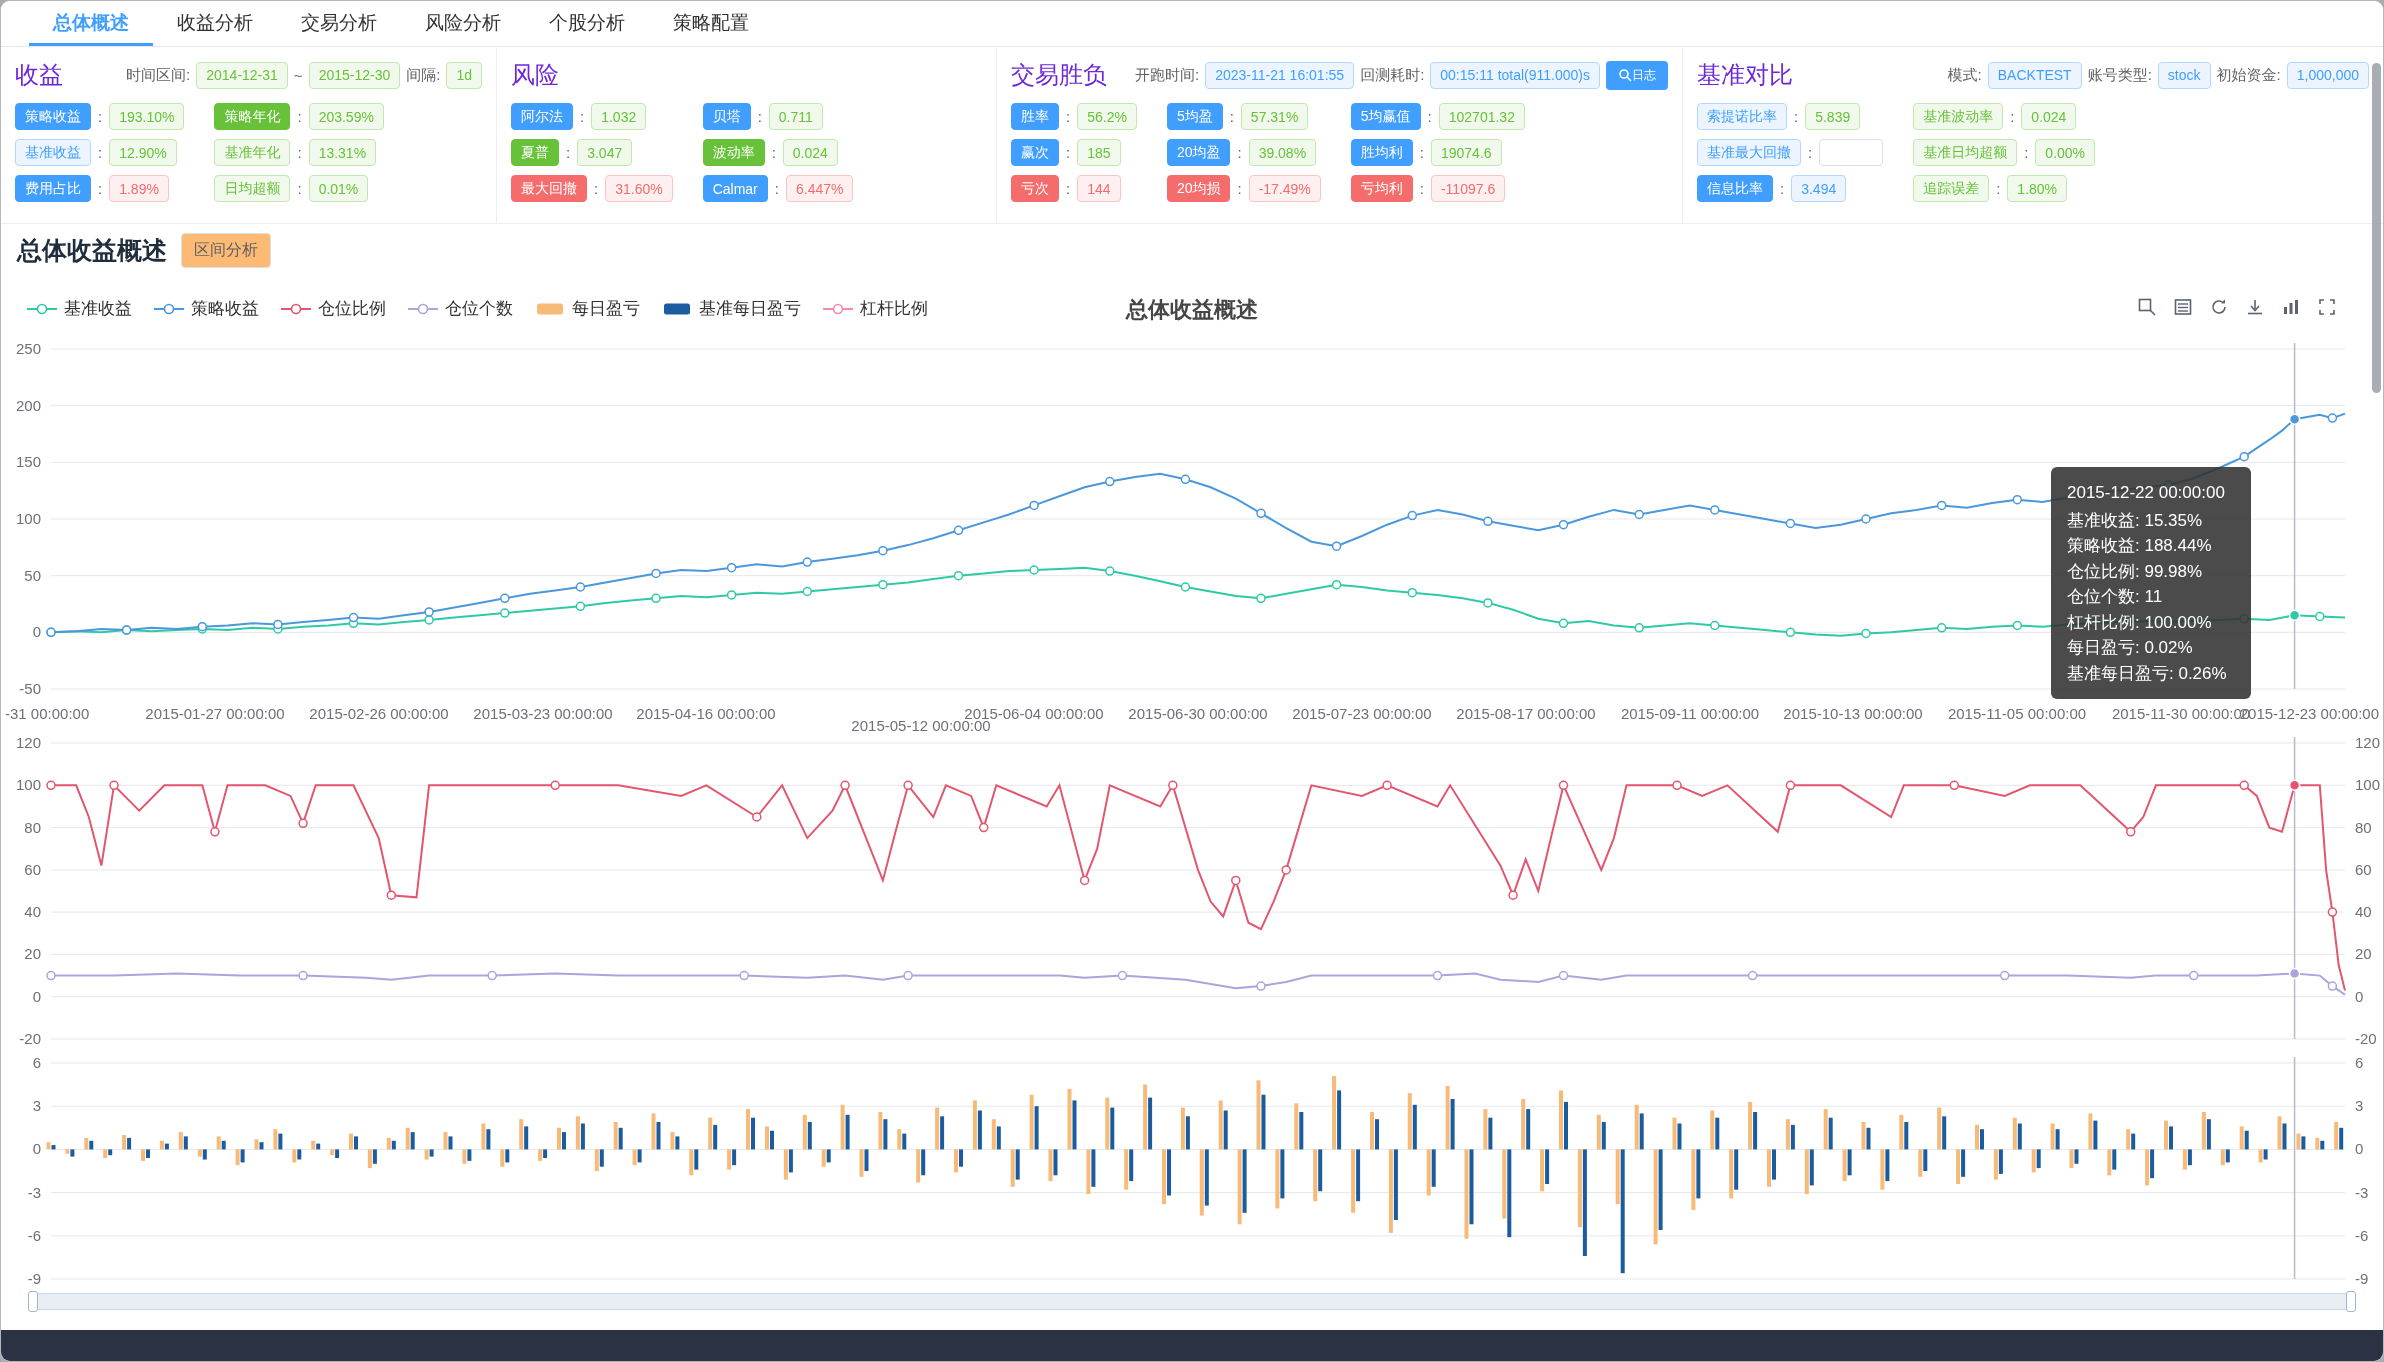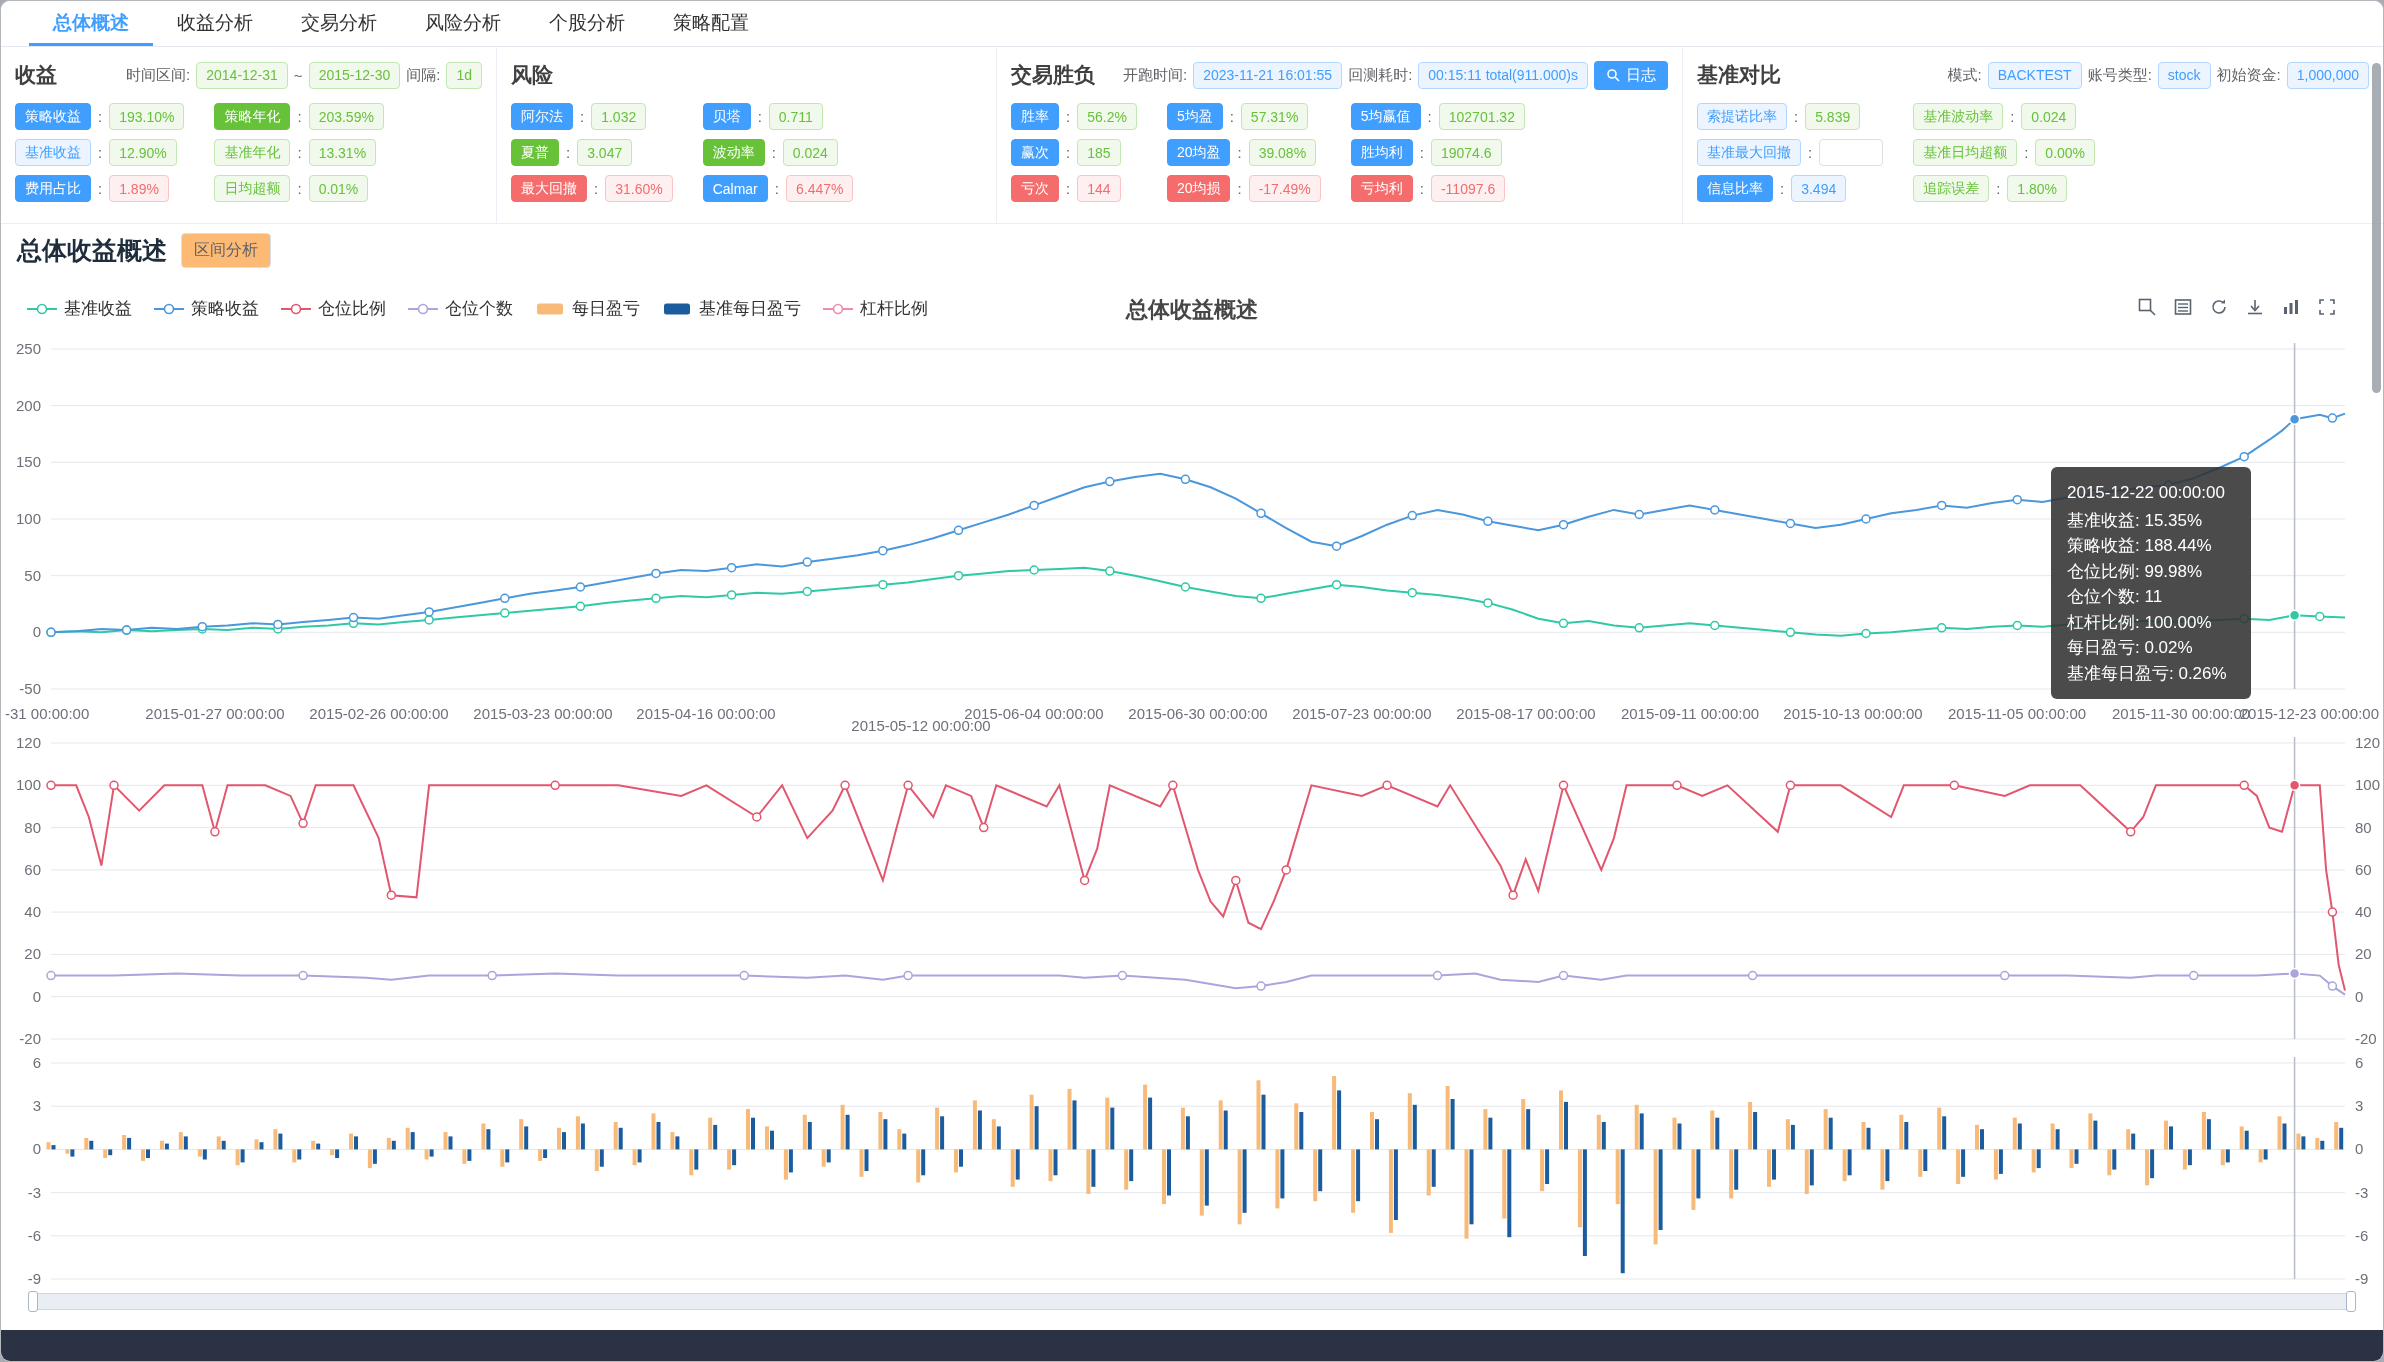--- a/index.html
+++ b/index.html
@@ -11,34 +11,34 @@
   .tab{padding:0 24px;line-height:43px;font-size:19px;color:#303133;cursor:pointer}
   .tab.active{color:#409eff;border-bottom:3px solid #409eff;font-weight:bold}
   
   .panels{position:absolute;top:47px;left:0;right:0;height:176px;display:flex;border-bottom:1px solid #ebeef5}
   .panel{padding:10px 14px;border-right:1px solid #ebeef5;display:flex;flex-direction:column;overflow:hidden}
   .panel:nth-child(1){flex:0 0 496px}
   .panel:nth-child(2){flex:0 0 500px}
   .panel:nth-child(3){flex:0 0 686px}
   .panel:nth-child(4){flex:1;border-right:none}
   .panel-head{display:flex;align-items:center;justify-content:space-between;height:34px}
-  .panel-title{font-size:21px;font-weight:bold;color:#404040;white-space:nowrap}
+  .panel-title{font-size:24px;font-weight:normal;color:#6d28d9;white-space:nowrap}
   .controls{display:flex;align-items:center;gap:6px;font-size:15px;color:#606266;white-space:nowrap}
   .tg{display:inline-flex;align-items:center;height:27px;padding:0 9px;border-radius:4px;font-size:14px;border:1px solid transparent;white-space:nowrap}
   .tg.b{background:#409eff;border-color:#409eff;color:#fff}
   .tg.bp{background:#ecf5ff;border-color:#b3d8ff;color:#409eff}
   .tg.g{background:#67c23a;border-color:#67c23a;color:#fff}
   .tg.gp{background:#f0f9eb;border-color:#c2e7b0;color:#67c23a}
   .tg.r{background:#f56c6c;border-color:#f56c6c;color:#fff}
   .tg.rp{background:#fef0f0;border-color:#fbc4c4;color:#f56c6c}
   .tg.e{background:#fff;border-color:#dcdfe6;color:#909399;min-width:64px}
   .metrics{display:flex;gap:30px;margin-top:11px}
   .mcol{display:flex;flex-direction:column;gap:9px}
   .metric{display:flex;align-items:center;gap:7px;font-size:15px;color:#606266}
-  .log-btn{display:inline-flex;align-items:center;gap:6px;background:#409eff;color:#fff;border:none;border-radius:4px;height:29px;padding:0 12px;font-size:15px;cursor:pointer}
+  .log-btn{display:inline-flex;align-items:center;background:#409eff;color:#fff;border:none;border-radius:4px;height:29px;padding:0 12px;font-size:12px;cursor:pointer}
   
   .section-head{position:absolute;top:232px;left:16px;display:flex;align-items:center;gap:14px}
   .section-title{font-size:25px;font-weight:bold;color:#1f2d3d}
   .btn-outline{border:1px solid #dcdfe6;background:#fdba74;color:#606266;font-size:16px;border-radius:4px;padding:6px 12px;cursor:pointer}
   
   .chart-area{position:absolute;top:282px;left:0;right:0;height:1030px;overflow:hidden}
   .legend{position:absolute;top:14px;left:26px;display:flex;gap:22px;align-items:center}
   .legend-item{display:flex;align-items:center;gap:7px;font-size:17px;color:#333;cursor:pointer}
   .chart-title{position:absolute;top:12px;left:0;right:0;text-align:center;font-size:22px;font-weight:bold;color:#464646;pointer-events:none}
   .toolbox{position:absolute;top:14px;right:46px;display:flex;gap:16px}

